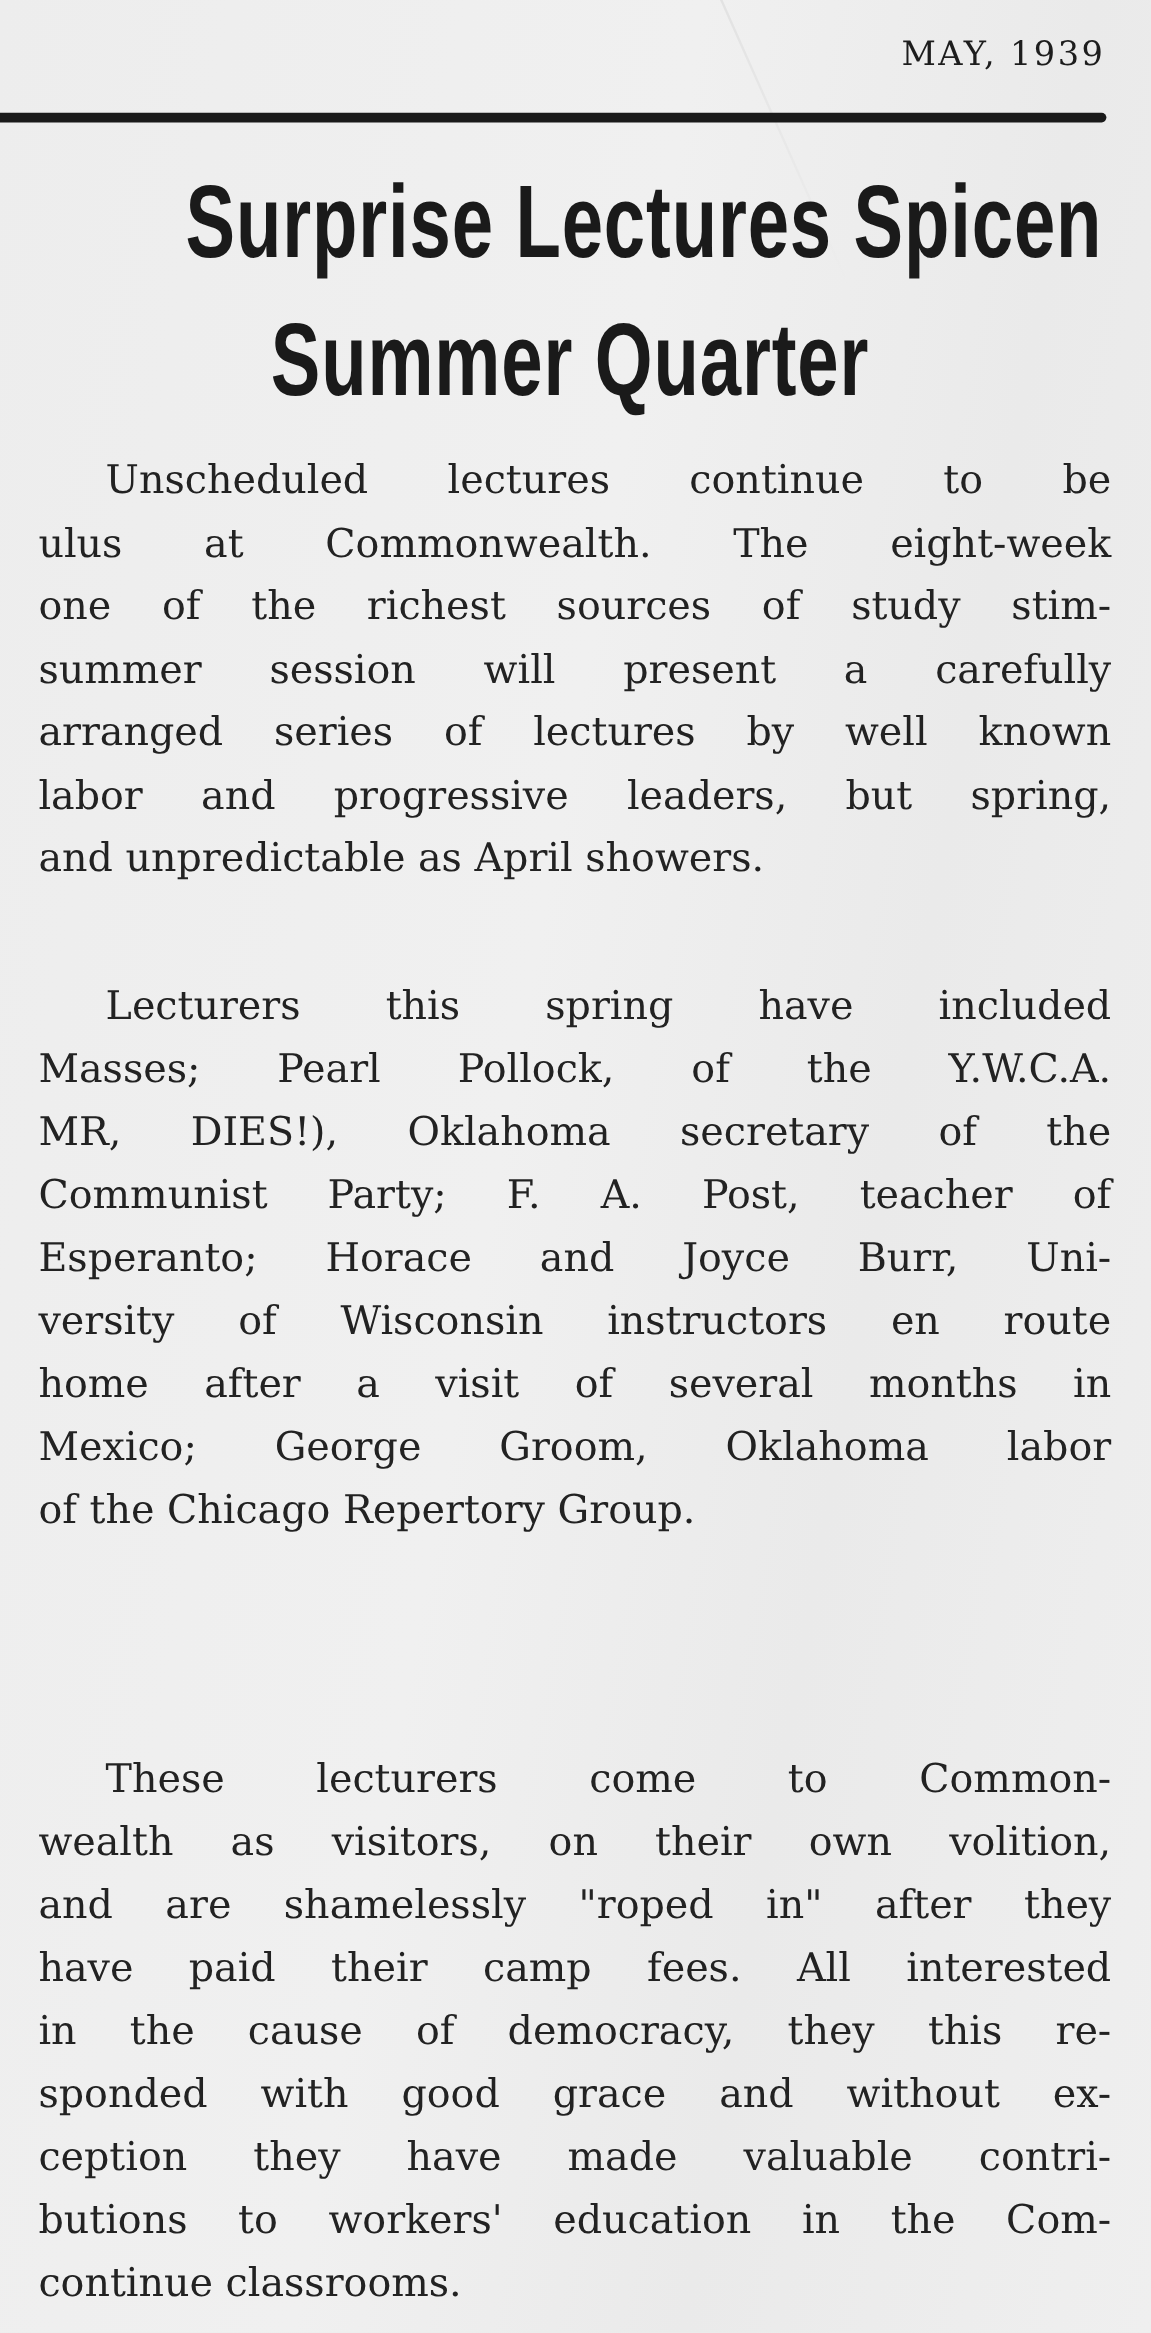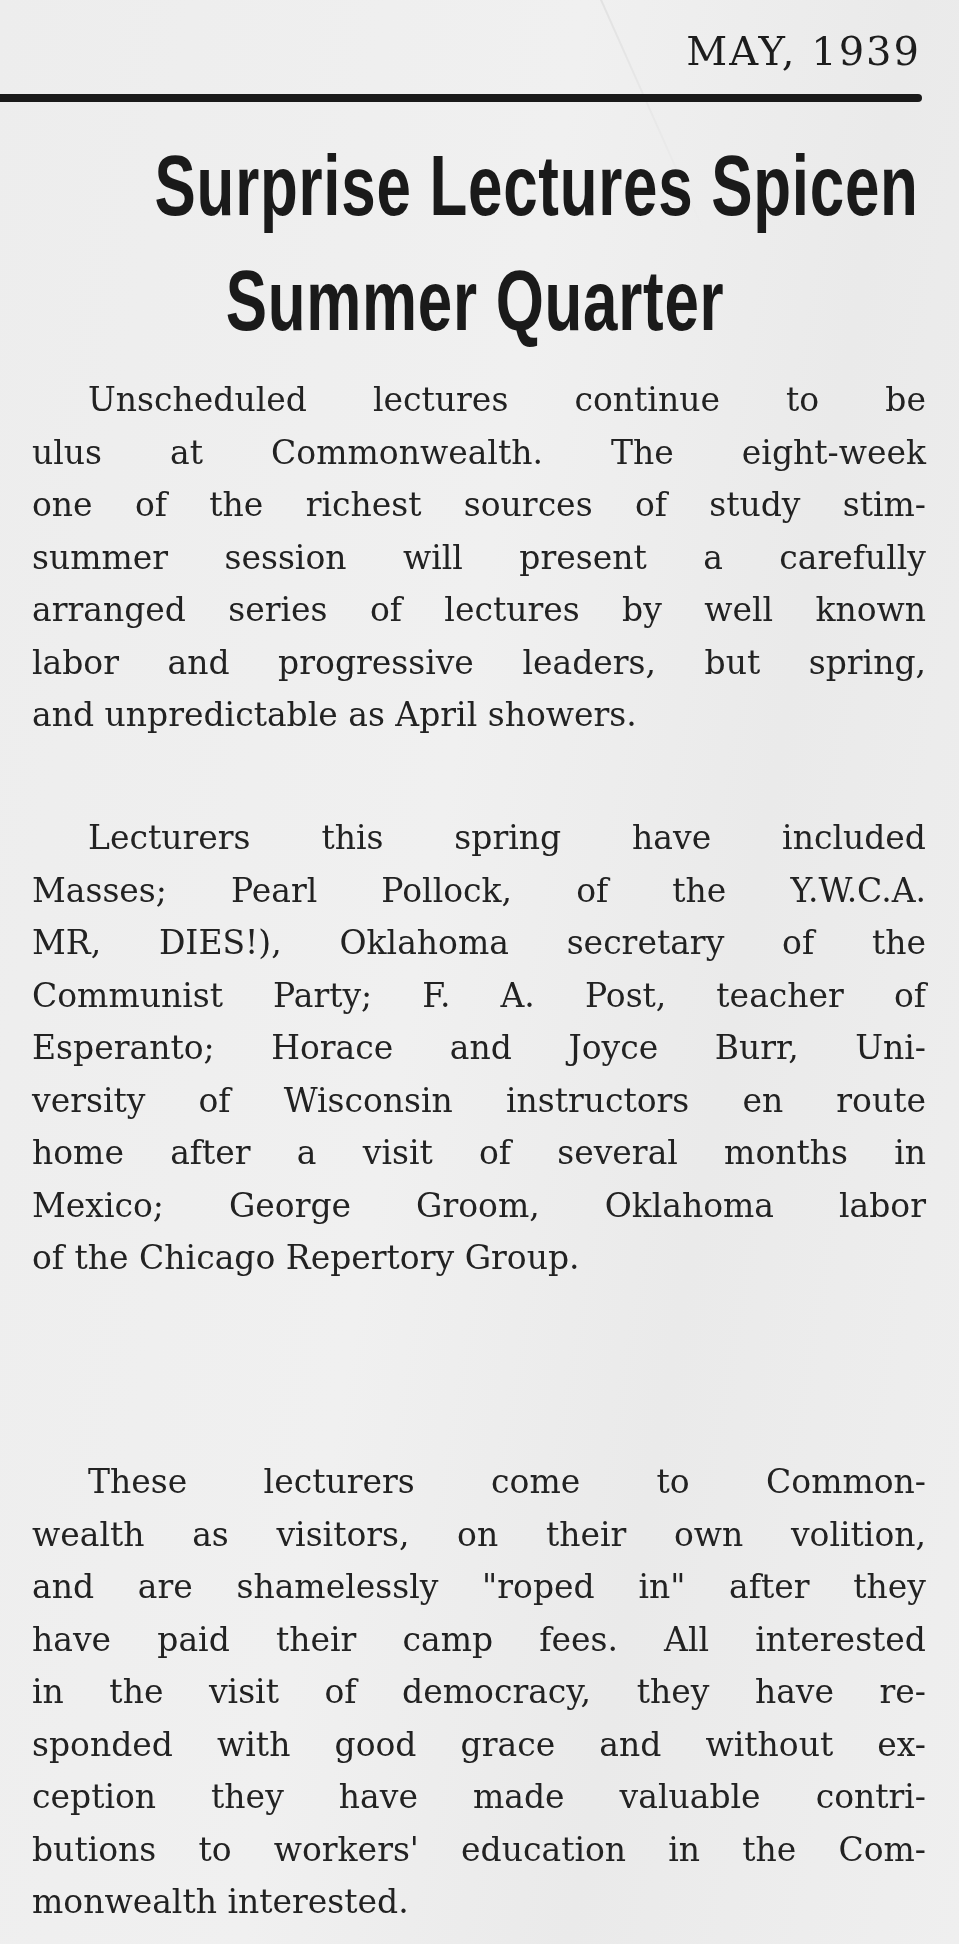--- a/index.html
+++ b/index.html
@@ -27,21 +27,21 @@
       width: 2px; height: 260px;
       background: linear-gradient(#e2e2e2, rgba(226,226,226,0));
       transform: rotate(-24deg);
       transform-origin: top left;
     }
     .dateline {
       position: absolute;
       right: 38px;
       top: 28px;
       font-family: "DejaVu Serif", serif;
-      font-size: 40px;
+      font-size: 28px;
       letter-spacing: 2px;
       color: #1d1d1d;
     }
     .rule {
       position: absolute;
       left: 0;
       top: 94px;
       width: 922px;
       height: 8px;
       background: #1a1a1a;
@@ -135,20 +135,20 @@
       <span class="line last">of the Chicago Repertory Group.</span>
     </p>
   </div>
 
   <div class="body p3">
     <p class="para">
       <span class="line indent">These lecturers come to Common-</span>
       <span class="line">wealth as visitors, on their own volition,</span>
       <span class="line">and are shamelessly "roped in" after they</span>
       <span class="line">have paid their camp fees. All interested</span>
-      <span class="line">in the visit of democracy, they have re-</span>
+      <span class="line">in the cause of democracy, they this re-</span>
       <span class="line">sponded with good grace and without ex-</span>
       <span class="line">ception they have made valuable contri-</span>
       <span class="line">butions to workers' education in the Com-</span>
-      <span class="line last">monwealth interested.</span>
+      <span class="line last">continue classrooms.</span>
     </p>
   </div>
 </div>
 
 </body></html>

